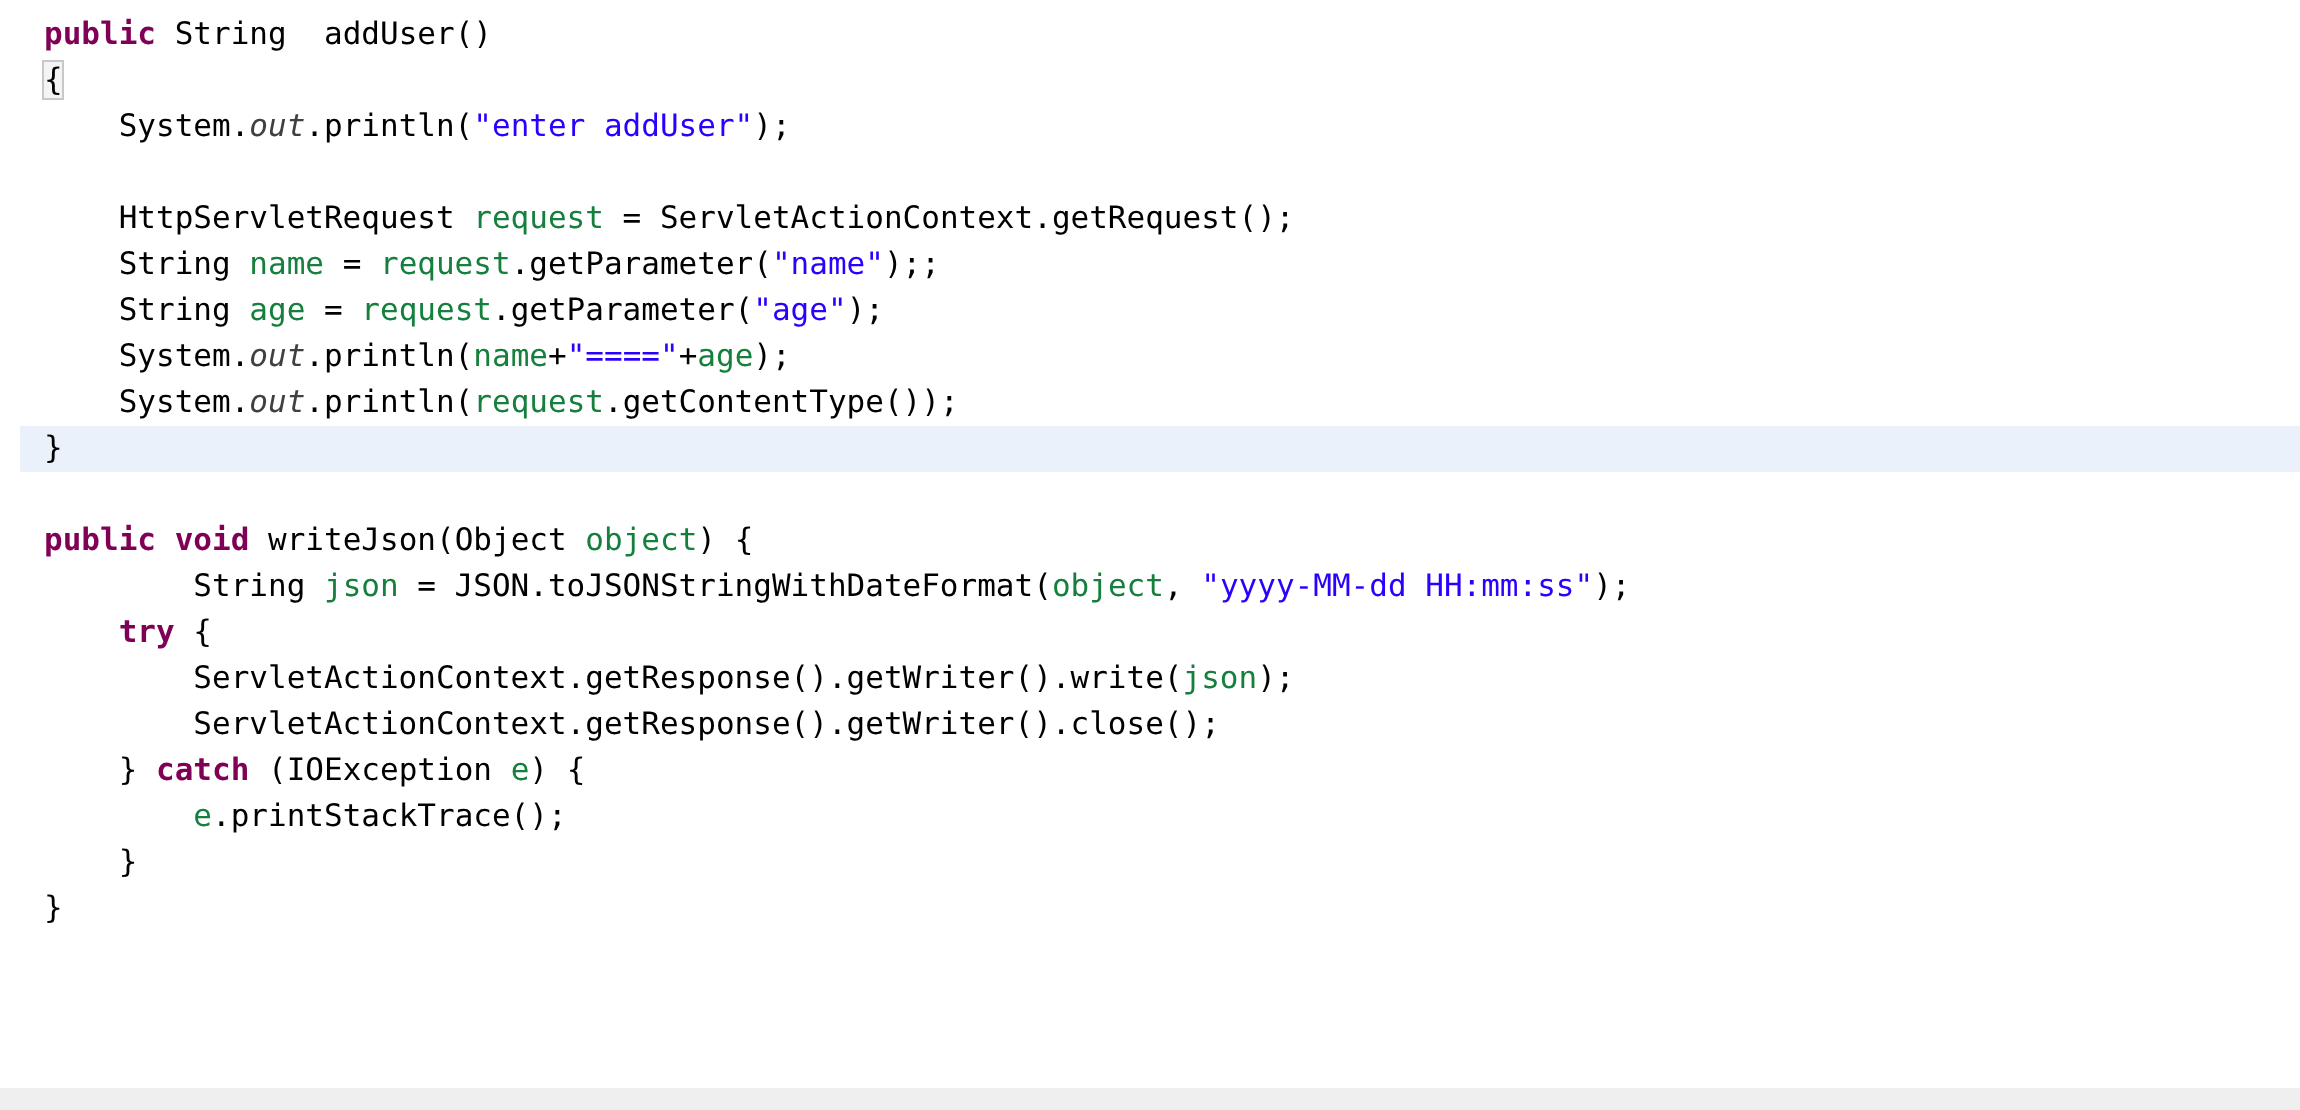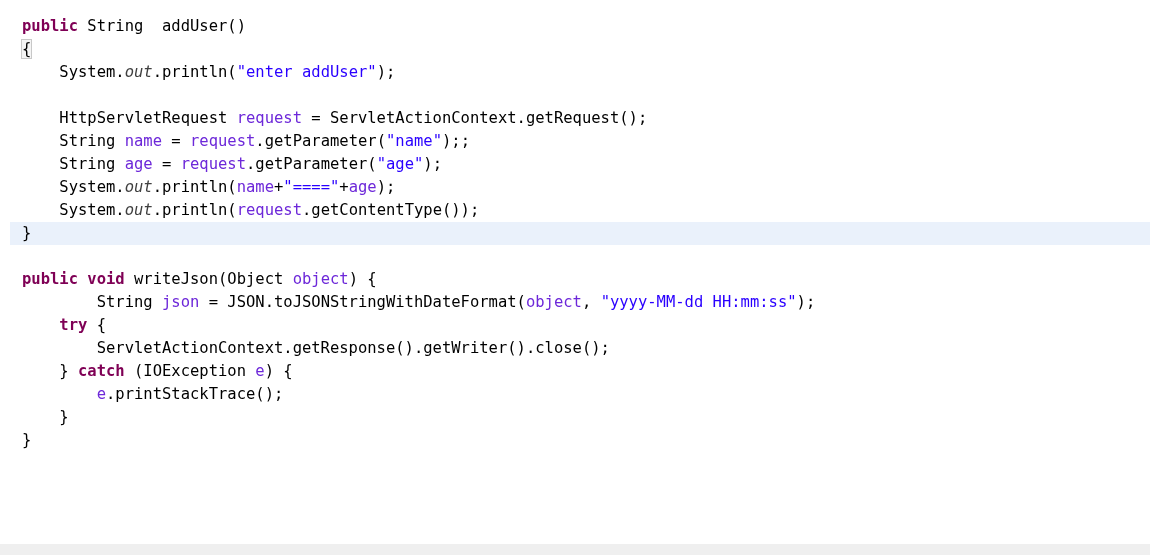--- a/index.html
+++ b/index.html
@@ -17,21 +17,21 @@
     position: relative;
     width: 1150px;
     height: 555px;
     background: #ffffff;
   }
   #code-area {
     position: absolute;
     left: 0;
     top: 0;
     width: 1150px;
-    padding-top: 15px;
+    padding-top: 6px;
     box-sizing: border-box;
   }
   .code-line {
     position: relative;
     height: 23px;
     line-height: 23px;
     white-space: pre;
     font-family: "DejaVu Sans Mono", "Liberation Mono", monospace;
     font-size: 15.5px;
     letter-spacing: 0px;
@@ -40,21 +40,21 @@
   }
   .code-line.highlighted {
     background: #eaf1fb;
     margin-left: 10px;
     padding-left: 12px;
   }
   
   .tok-kw      { color: #7f0055; font-weight: bold; }
   .tok-plain   { color: #000000; }
   .tok-str     { color: #2a00ff; }
-  .tok-var     { color: #6d28d9; }
+  .tok-var     { color: #15803d; }
   .tok-field   { color: #404040; font-weight: normal; font-style: italic; }
   .tok-sfield  { color: #0000c0; font-style: italic; }
   .tok-smethod { color: #000000; }
   .tok-type    { color: #000000; }
   .bracket-match {
     outline: 1px solid #c8c8c8;
     outline-offset: 0px;
     background: #f4f4f4;
   }
   #bottom-band {
@@ -88,20 +88,21 @@
       <div class="code-line"><span class="tok-plain">    HttpServletRequest </span><span class="tok-var">request</span><span class="tok-plain"> = ServletActionContext.</span><span class="tok-smethod">getRequest</span><span class="tok-plain">();</span></div>
       <div class="code-line"><span class="tok-plain">    String </span><span class="tok-var">name</span><span class="tok-plain"> = </span><span class="tok-var">request</span><span class="tok-plain">.getParameter(</span><span class="tok-str">"name"</span><span class="tok-plain">);;</span></div>
       <div class="code-line"><span class="tok-plain">    String </span><span class="tok-var">age</span><span class="tok-plain"> = </span><span class="tok-var">request</span><span class="tok-plain">.getParameter(</span><span class="tok-str">"age"</span><span class="tok-plain">);</span></div>
       <div class="code-line"><span class="tok-plain">    System.</span><span class="tok-field">out</span><span class="tok-plain">.println(</span><span class="tok-var">name</span><span class="tok-plain">+</span><span class="tok-str">"===="</span><span class="tok-plain">+</span><span class="tok-var">age</span><span class="tok-plain">);</span></div>
       <div class="code-line"><span class="tok-plain">    System.</span><span class="tok-field">out</span><span class="tok-plain">.println(</span><span class="tok-var">request</span><span class="tok-plain">.getContentType());</span></div>
       <div class="code-line highlighted"><span class="tok-plain">}</span></div>
       <div class="code-line">&nbsp;</div>
       <div class="code-line"><span class="tok-kw">public</span><span class="tok-plain"> </span><span class="tok-kw">void</span><span class="tok-plain"> writeJson(Object </span><span class="tok-var">object</span><span class="tok-plain">) {</span></div>
       <div class="code-line"><span class="tok-plain">        String </span><span class="tok-var">json</span><span class="tok-plain"> = JSON.</span><span class="tok-smethod">toJSONStringWithDateFormat</span><span class="tok-plain">(</span><span class="tok-var">object</span><span class="tok-plain">, </span><span class="tok-str">"yyyy-MM-dd HH:mm:ss"</span><span class="tok-plain">);</span></div>
       <div class="code-line"><span class="tok-plain">    </span><span class="tok-kw">try</span><span class="tok-plain"> {</span></div>
+      <div class="code-line"><span class="tok-plain">        ServletActionContext.</span><span class="tok-smethod">getResponse</span><span class="tok-plain">().getWriter().write(</span><span class="tok-var">json</span><span class="tok-plain">);</span></div>
       <div class="code-line"><span class="tok-plain">        ServletActionContext.</span><span class="tok-smethod">getResponse</span><span class="tok-plain">().getWriter().close();</span></div>
       <div class="code-line"><span class="tok-plain">    } </span><span class="tok-kw">catch</span><span class="tok-plain"> (IOException </span><span class="tok-var">e</span><span class="tok-plain">) {</span></div>
       <div class="code-line"><span class="tok-plain">        </span><span class="tok-var">e</span><span class="tok-plain">.printStackTrace();</span></div>
       <div class="code-line"><span class="tok-plain">    }</span></div>
       <div class="code-line"><span class="tok-plain">}</span></div>
     </div>
   <div id="bottom-band"></div>
 </div>
 
 </body></html>

